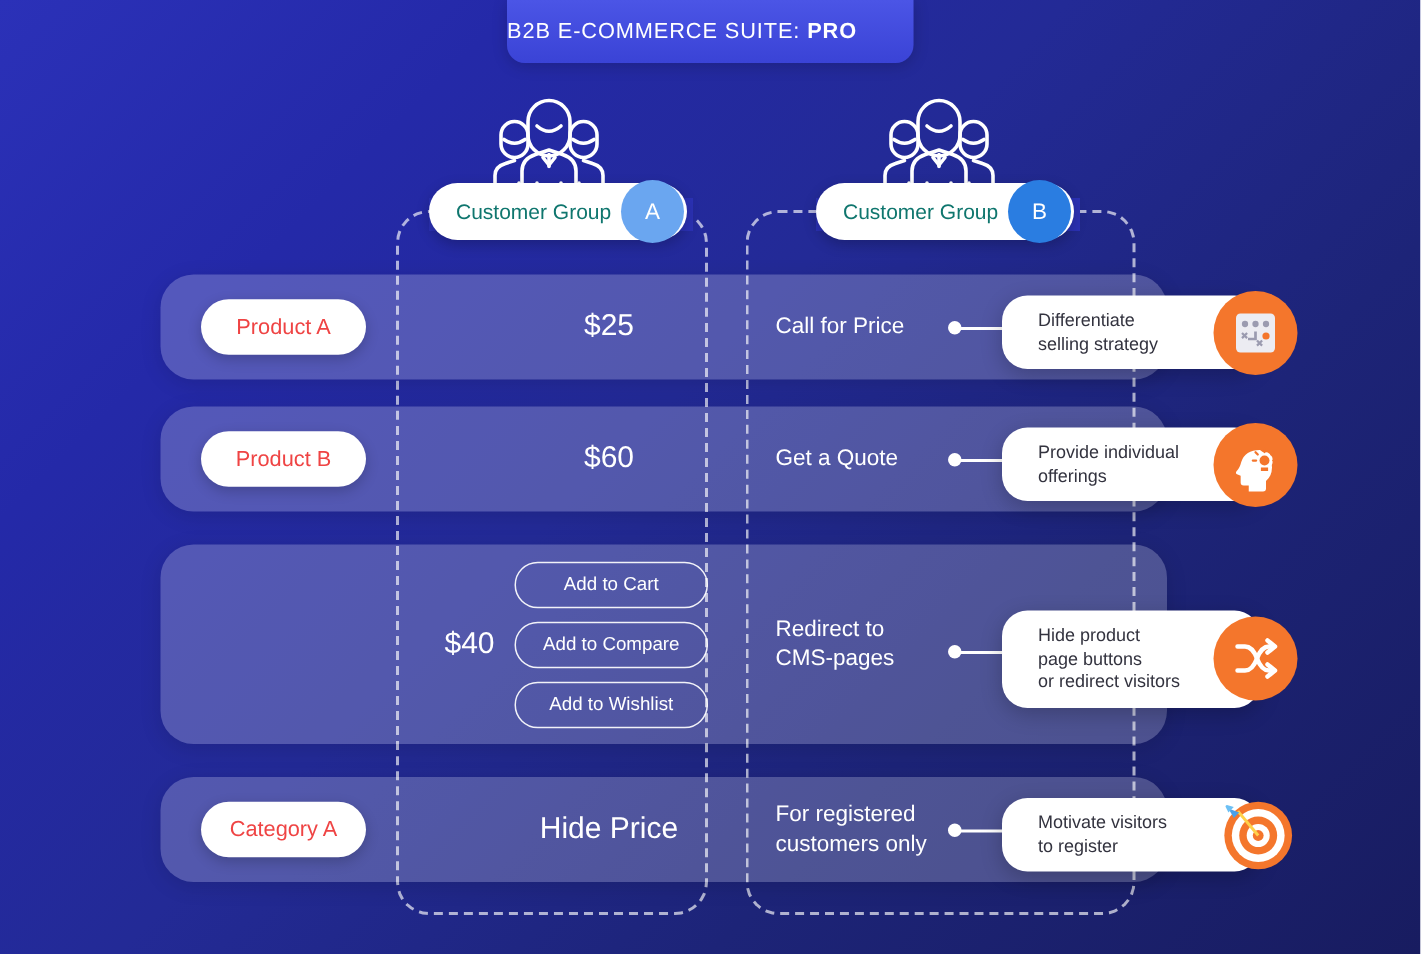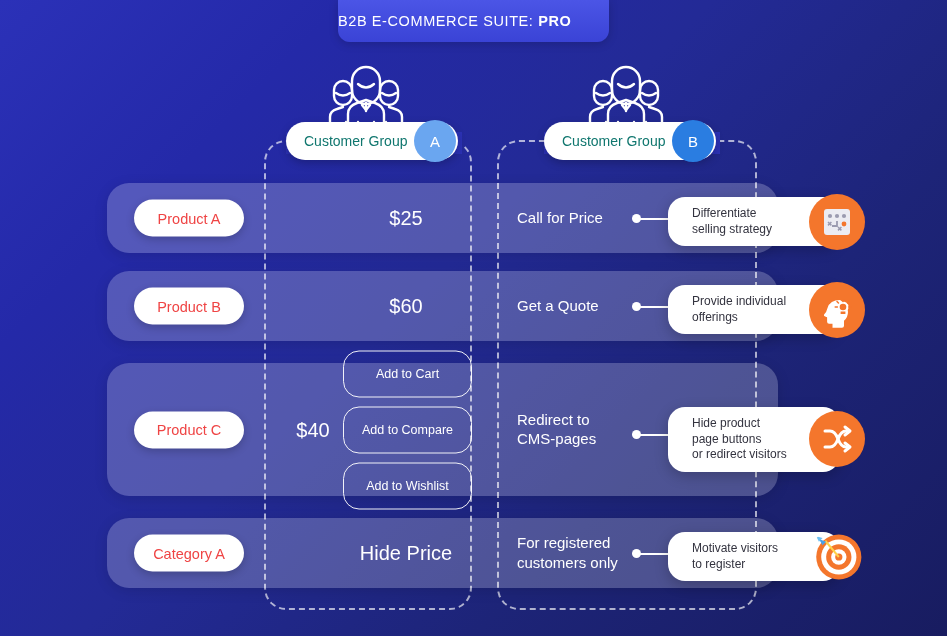--- a/index.html
+++ b/index.html
@@ -104,21 +104,21 @@
   .price.with-btns {
     left: 160px; width: 92px; text-align: center;
   }
 
   .btnstack {
     position: absolute; left: 236px; top: 50%;
     transform: translateY(-50%);
     display: flex; flex-direction: column; gap: 9px; align-items: center;
   }
   .outbtn {
-    width: 129px; height: 47px;
+    width: 129px; height: 31px;
     border: 1.5px solid rgba(255,255,255,.92);
     border-radius: 16px;
     display: flex; align-items: center; justify-content: center;
     color: #fff; font-size: 12.5px;
     background: transparent;
   }
 
   .rightlabel {
     position: absolute; left: 410px; top: 50%;
     transform: translateY(-50%);
@@ -261,21 +261,20 @@
             <path d="M32 11.5 l-1.5 1.5"></path>
             <path d="M34 17 h-2.2"></path>
           <path d="M20 11.5 l1.5 1.5"></path>
             <path d="M18.2 17 h2.2"></path>
         </g>
       </svg>
     </span>
   </div>
 
   <div class="row r3">
-    <div class="name-pill">Product C</div>
     <div class="price with-btns">$40</div>
     <div class="btnstack">
       <div class="outbtn">Add to Cart</div>
       <div class="outbtn">Add to Compare</div>
       <div class="outbtn">Add to Wishlist</div>
     </div>
     <div class="rightlabel" style="white-space:pre-line;">Redirect to
 CMS-pages</div>
   </div>
   <div class="connector-dot" style="left:632px; top:430px;"></div>

